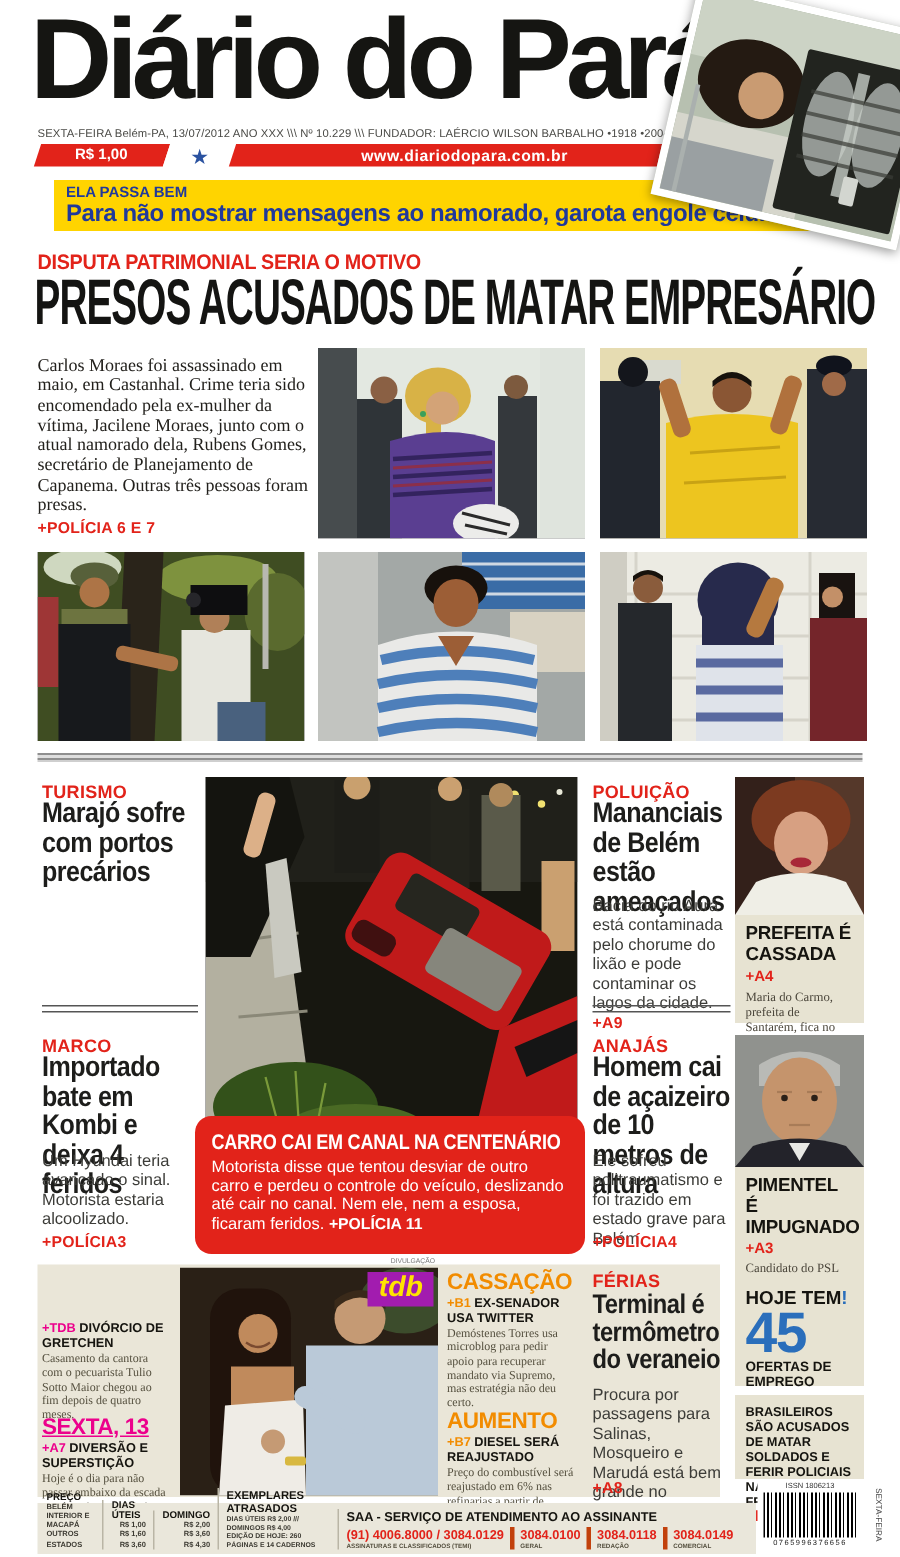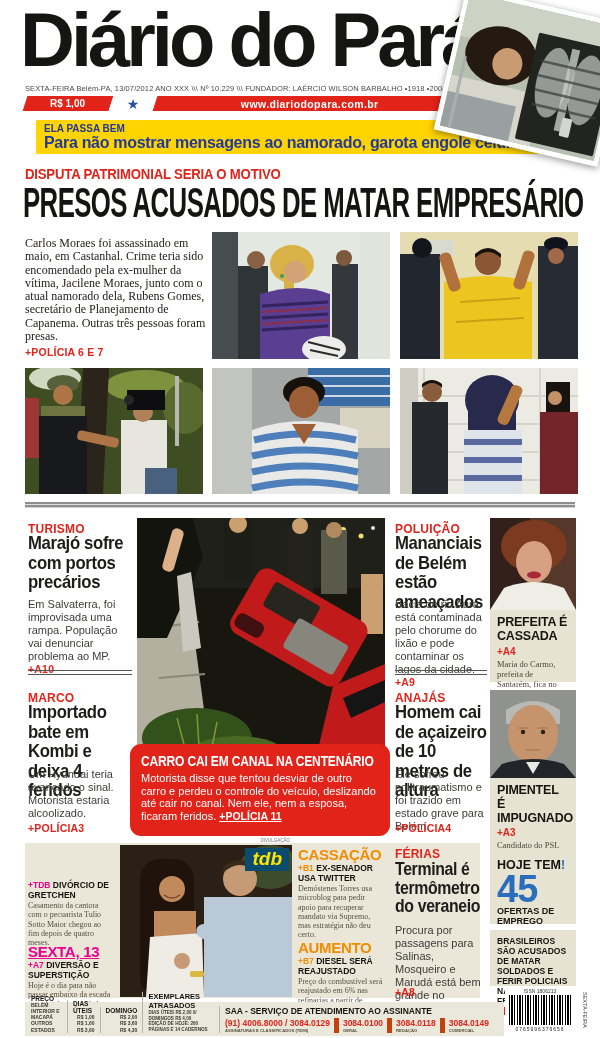--- a/index.html
+++ b/index.html
@@ -56,36 +56,36 @@
   .h2{font-weight:700;color:#1d1d1b;line-height:1.03;font-size:19px;letter-spacing:-.4px;
       transform:scaleX(.88);transform-origin:0 0;}
   .body-s{font-size:11px;line-height:13px;color:#3c3c38;}
   .dbl{border-top:1px solid #555;border-bottom:1px solid #555;height:3px;}
 
   .redbox{left:130px;top:744px;width:260px;height:92px;background:#e2231a;border-radius:11px;
           padding:9px 11px;box-sizing:border-box;z-index:3;}
   .redbox .rb-h{color:#fff;font-weight:900;font-size:14px;white-space:nowrap;letter-spacing:-.2px;
                 transform:scaleX(.86);transform-origin:0 0;}
   .redbox .rb-b{color:#fff;font-size:11px;line-height:12.6px;margin-top:3px;}
-  .redbox .rb-p{color:#fff;font-weight:900;font-size:10.5px;text-decoration:underline;}
+  .redbox .rb-p{color:#fff;font-weight:900;font-size:10.5px;}
 
   .beige{background:#e7e3d2;box-sizing:border-box;padding:6px 7px;}
   .rail-h{font-size:12.5px;font-weight:900;line-height:1.1;color:#15140f;letter-spacing:-.2px;}
   .rail-p{font-size:10px;font-weight:900;color:#e2231a;margin-top:2px;}
   .rail-b{font-family:"Liberation Serif",serif;font-size:8.5px;line-height:10px;color:#4c473c;margin-top:2px;}
 
   
   .band{left:25px;top:843px;width:455px;height:155px;background:#eae6d8;}
   .mag{color:#ec008c;}
   .org{color:#f28c00;}
   .bb-h{font-size:15px;font-weight:900;line-height:15px;letter-spacing:-.3px;}
   .bb-sub{font-size:8.5px;font-weight:900;color:#15140f;line-height:9.5px;}
   .bb-sub .pg{font-weight:900;}
   .bb-body{font-family:"Liberation Serif",serif;font-size:8px;line-height:9.3px;color:#55503f;}
-  .tdb{position:absolute;top:3px;right:3px;background:#0c4a6e;color:#ffe400;font-weight:900;
+  .tdb{position:absolute;top:3px;right:3px;background:#a21caf;color:#ffe400;font-weight:900;
        font-style:italic;font-size:19px;line-height:21px;padding:0 7px 2px 7px;}
   .ph-credit{position:absolute;top:-7px;right:2px;font-size:4.5px;color:#777;}
 
   .hoje{left:490px;top:852px;width:86px;height:72px;}
   .hoje .ht{font-size:12.5px;font-weight:900;color:#15140f;}
   .hoje .ht .bang{color:#2a6ebb;}
   .hoje .num{font-size:38px;font-weight:900;color:#2a6ebb;line-height:34px;letter-spacing:-1px;}
   .hoje .ol{font-size:9px;font-weight:900;color:#15140f;line-height:10px;}
   .guiana{left:490px;top:930px;width:86px;height:56px;font-size:8.5px;font-weight:900;line-height:10px;color:#15140f;}
 
@@ -101,21 +101,21 @@
           padding:3px 6px;box-sizing:border-box;align-items:flex-end;}
   .fcol{padding:0 5px;border-left:1px solid #b9b5a5;}
   .fcol:first-child{border-left:none;padding-left:0;}
   .ft{font-size:6.5px;font-weight:900;color:#15140f;}
   .fr{font-size:5px;color:#3c3a32;line-height:6.3px;font-weight:700;}
   .fnum{font-size:5px;color:#3c3a32;line-height:6.3px;text-align:right;font-weight:700;}
   .fx .ft{font-size:7.5px;}
   .fx .fr{font-size:4.6px;line-height:5.8px;}
   .saa .ft{font-size:8.5px;white-space:nowrap;}
   .phones{display:flex;margin-top:2px;}
-  .phone{padding:0 4px;border-left:5px solid #c2410c;}
+  .phone{padding:0 4px;border-left:3px solid #c2410c;}
   .phone:first-child{border-left:none;padding-left:0;}
   .pnum{font-size:8.5px;font-weight:900;color:#e2231a;white-space:nowrap;}
   .plab{font-size:4.2px;color:#55503f;font-weight:700;}
 </style>
 </head>
 <body>
 
 <div id="page">
 
   <div class="abs masthead">Diário do Pará</div>
@@ -292,21 +292,20 @@
       <rect x="146" y="14" width="24" height="32" fill="#191310"></rect>
       <circle cx="155" cy="30" r="7" fill="#c39068"></circle>
       <rect x="140" y="44" width="38" height="82" fill="#74252a"></rect>
     </svg>
   </div>
 
   <div class="abs bigrule"></div>
 
   <div class="abs" style="left:28px;top:519px;"><span class="lbl">TURISMO</span></div>
   <div class="abs h2" style="left:28px;top:533px;width:116px;">Marajó sofre com portos precários</div>
-  <div class="abs body-s" style="left:28px;top:598px;width:104px;"><span>Em Salvaterra, foi improvisada uma rampa. População vai denunciar problema ao MP.</span> <span class="ref">+A10</span></div>
   <div class="abs dbl" style="left:28px;top:670px;width:104px;"></div>
   <div class="abs" style="left:28px;top:688px;"><span class="lbl">MARCO</span></div>
   <div class="abs h2" style="left:28px;top:702px;width:116px;">Importado bate em Kombi e deixa 4 feridos</div>
   <div class="abs body-s" style="left:28px;top:768px;width:104px;">Um Hyundai teria avançado o sinal. Motorista estaria alcoolizado.</div>
   <div class="abs ref" style="left:28px;top:822px;">+POLÍCIA3</div>
 
   <div class="ph" style="left:137px;top:518px;width:248px;height:244px;">
     <svg viewBox="0 0 248 244" preserveAspectRatio="none">
       <rect width="248" height="244" fill="#171710"></rect>
       <rect width="248" height="70" fill="#20201a"></rect>

